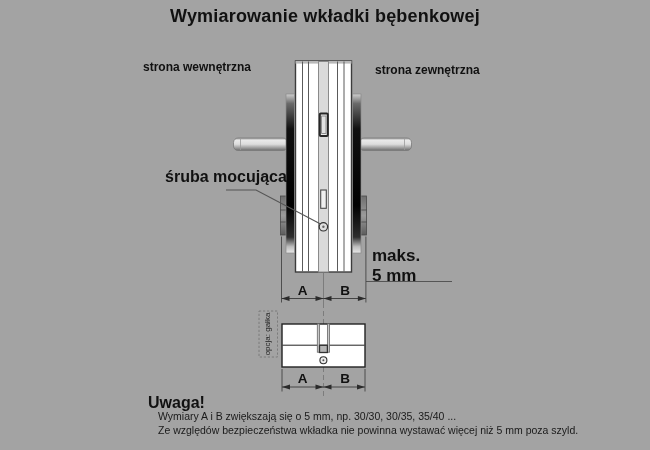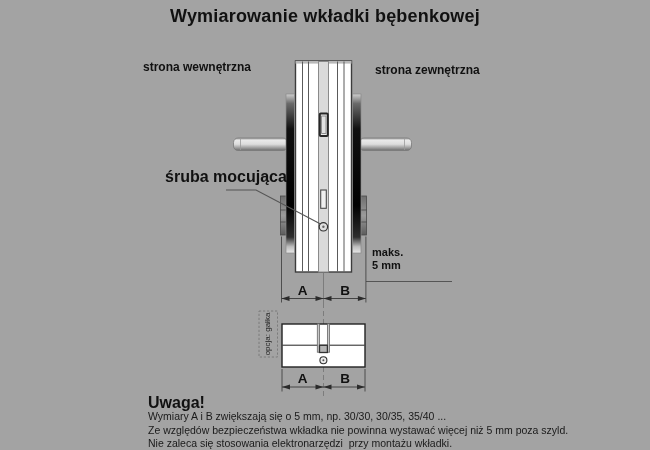--- a/index.html
+++ b/index.html
@@ -4,30 +4,30 @@
 <style>
   html,body{margin:0;padding:0;background:#fff;}
   #page{position:relative;width:650px;height:450px;background:#a3a3a3;overflow:hidden;
         font-family:"Liberation Sans","DejaVu Sans",sans-serif;color:#111;}
   .abs{position:absolute;}
   #title{left:0;right:0;top:6px;text-align:center;font-size:18px;font-weight:bold;letter-spacing:.2px;}
   .side-label{font-size:12px;font-weight:bold;white-space:nowrap;}
   #label-inner{left:143px;top:60px;}
   #label-outer{left:375px;top:63px;}
   #screw-label{left:165px;top:167px;font-size:16px;font-weight:bold;line-height:1.25;}
-  #max-label{left:372px;top:246px;font-size:11px;font-weight:bold;line-height:1.2;}
+  #max-label{left:372px;top:246px;font-size:17px;font-weight:bold;line-height:1.2;}
   .dim-label{font-size:13.5px;font-weight:bold;text-align:center;}
   #dim-a-upper{left:282px;top:283px;width:41px;}
   #dim-b-upper{left:324px;top:283px;width:42px;}
   #dim-a-lower{left:282px;top:371px;width:41px;}
   #dim-b-lower{left:324px;top:371px;width:42px;}
   #knob-label{left:245px;top:325px;width:46px;height:18px;transform:rotate(-90deg);
               font-size:8px;line-height:18px;text-align:center;color:#222;white-space:nowrap;}
   #note-heading{left:148px;top:394px;font-size:16px;font-weight:bold;}
-  .note-line{left:148px;font-size:10.5px;white-space:pre-wrap;color:#1a1a1a;}
+  .note-line{left:158px;font-size:10.5px;white-space:pre-wrap;color:#1a1a1a;}
   #note-1{top:410px;} #note-2{top:423.5px;} #note-3{top:437px;}
   svg{position:absolute;left:0;top:0;}
 </style>
 </head>
 <body>
 
 <div id="page">
 
   <svg width="650" height="450" viewBox="0 0 650 450">
     <defs>
@@ -158,15 +158,14 @@
   <div class="abs dim-label" id="dim-a-upper">A</div>
   <div class="abs dim-label" id="dim-b-upper">B</div>
   <div class="abs dim-label" id="dim-a-lower">A</div>
   <div class="abs dim-label" id="dim-b-lower">B</div>
 
   <div class="abs" id="knob-label">opcja: gałka</div>
 
   <div class="abs" id="note-heading">Uwaga!</div>
   <div class="abs note-line" id="note-1">Wymiary A i B zwiększają się o 5 mm, np. 30/30, 30/35, 35/40 ...</div>
   <div class="abs note-line" id="note-2">Ze względów bezpieczeństwa wkładka nie powinna wystawać więcej niż 5 mm poza szyld.</div>
-  <div class="abs note-line" id="note-3">Nie zaleca się stosowania elektronarzędzi  przy montażu wkładki.</div>
 
 </div>
 
 </body></html>

